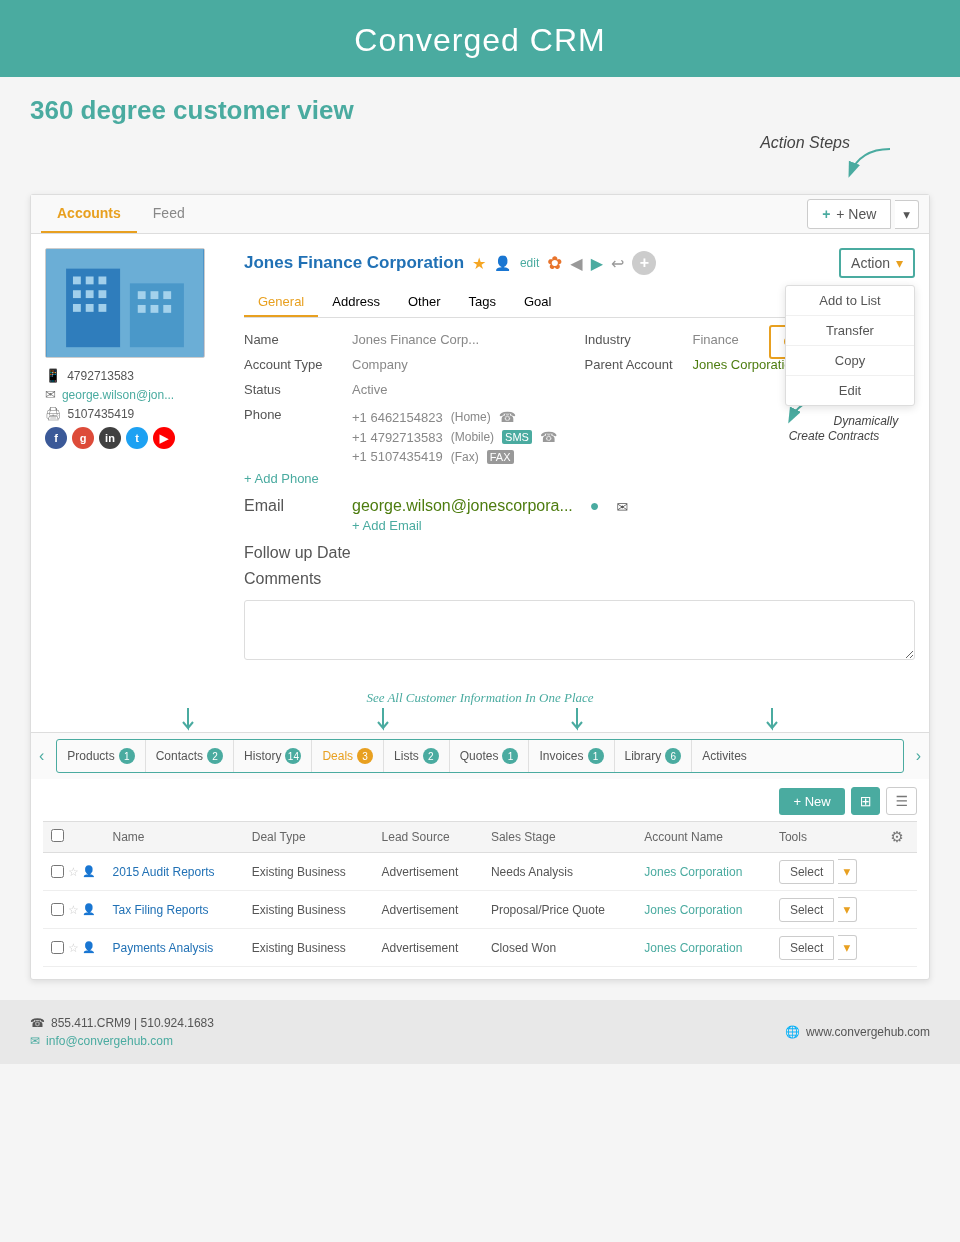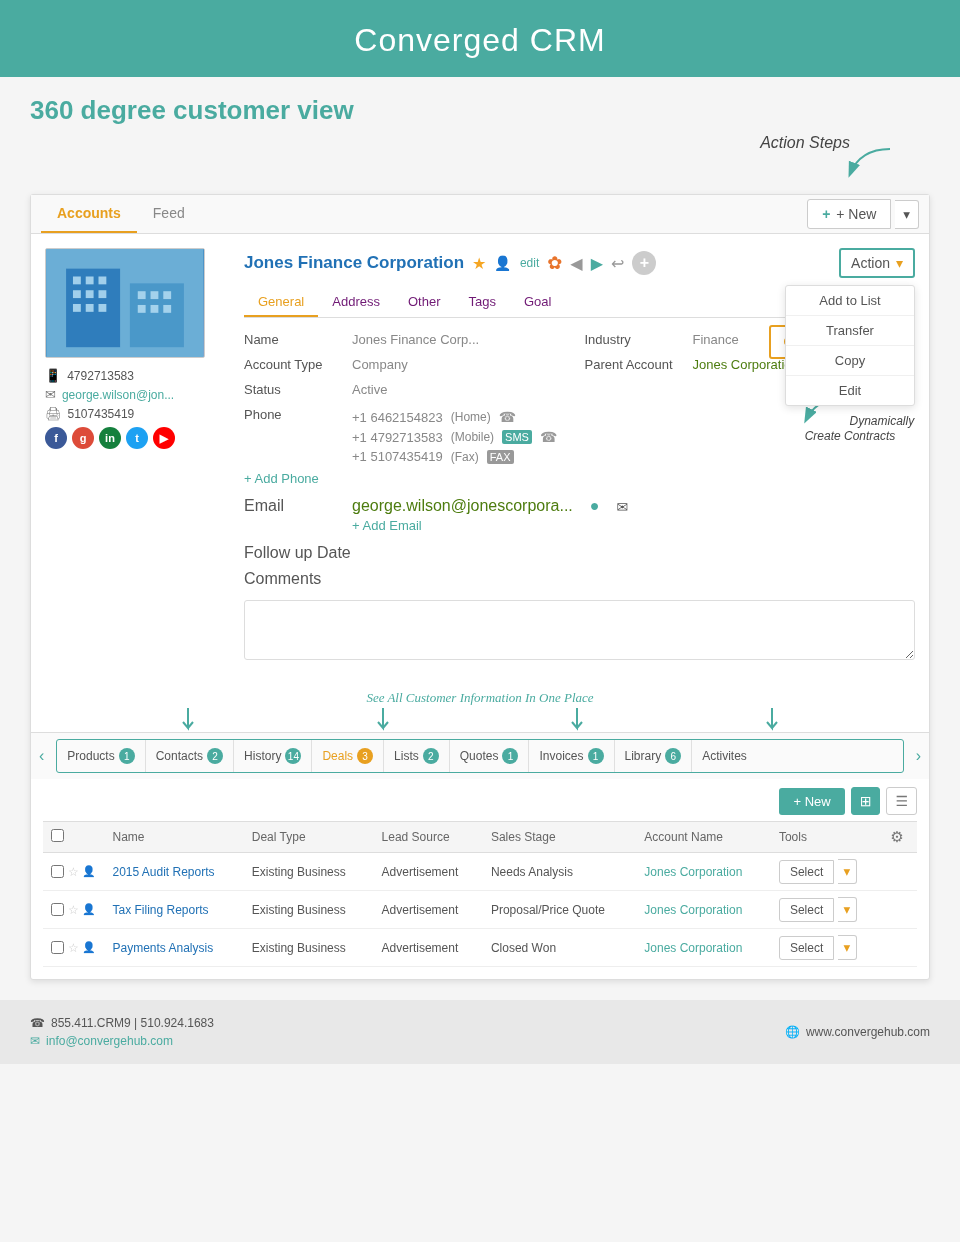--- a/index.html
+++ b/index.html
@@ -131,21 +131,21 @@
     .contact-info .icon { color: #777; font-size: 13px; }
     .contact-link { color: #4aaba0; text-decoration: none; }
     .social-icons { display: flex; gap: 5px; margin-top: 6px; }
     .social-icon {
       width: 22px; height: 22px; border-radius: 50%;
       display: flex; align-items: center; justify-content: center;
       font-size: 11px; color: white; font-weight: bold;
     }
     .si-fb { background: #3b5998; }
     .si-gp { background: #dd4b39; }
-    .si-li { background: #15803d; }
+    .si-li { background: #404040; }
     .si-tw { background: #1da1f2; }
     .si-yt { background: #ff0000; }
 
     
     .right-col { flex: 1; }
     .record-header {
       display: flex;
       align-items: center;
       gap: 8px;
       margin-bottom: 10px;
@@ -208,21 +208,21 @@
 
     
     .sub-tabs {
       display: flex;
       border-bottom: 1px solid #ddd;
       margin-bottom: 12px;
     }
     .sub-tab {
       padding: 6px 14px;
       font-size: 13px;
-      color: #701a75;
+      color: #000000;
       cursor: pointer;
       border-bottom: 2px solid transparent;
     }
     .sub-tab.active {
       color: #e8a020;
       border-bottom: 2px solid #e8a020;
     }
 
     
     .form-grid {
@@ -254,21 +254,21 @@
       font-weight: bold;
       cursor: pointer;
       position: absolute;
       right: 14px;
       top: 130px;
     }
 
     
     .dyn-annotation {
       position: absolute;
-      right: 14px;
+      right: 30px;
       top: 200px;
       font-size: 13px;
       color: #444;
       font-style: italic;
       text-align: center;
       width: 130px;
     }
 
     
     .bottom-tabs-container {

